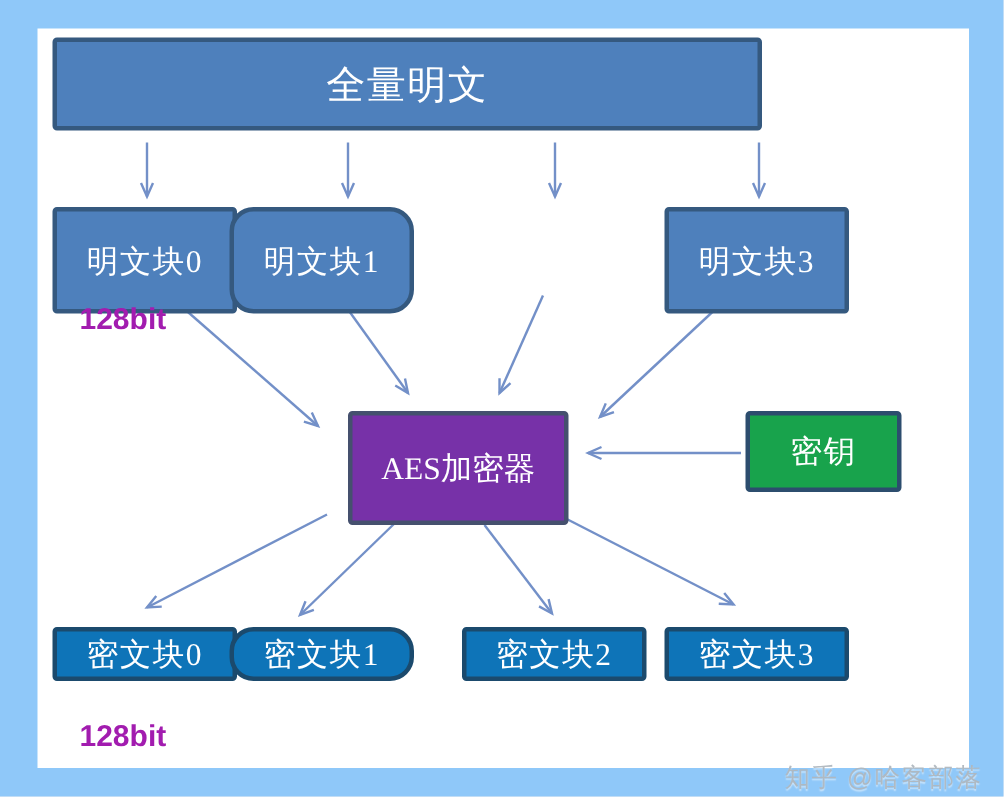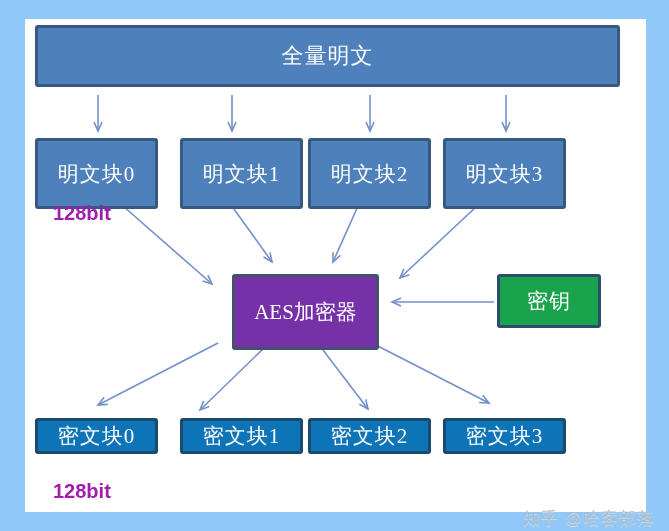--- a/index.html
+++ b/index.html
@@ -21,38 +21,38 @@
   .box{
     position:absolute;
     box-sizing:border-box;
     display:flex;align-items:center;justify-content:center;
     color:#ffffff;
     font-family:"Liberation Serif","DejaVu Serif",serif;
     border-radius:3px;
     letter-spacing:1px;
   }
   .box-title{
-    left:35px;top:25px;width:585px;height:62px;
+    left:35px;top:25px;width:473px;height:62px;
     background:var(--plaintext-fill,#4e80bc);
     border:3px solid var(--plaintext-border,#35597f);
-    font-size:22px;
+    font-size:26px;
   }
   .box-plain{
     top:138px;width:123px;height:71px;
     background:var(--plaintext-fill,#4e80bc);
     border:3px solid var(--plaintext-border,#35597f);
     font-size:21px;
   }
   .box-cipher{
     top:418px;width:123px;height:36px;
     background:var(--ciphertext-fill,#0e74b8);
     border:3px solid var(--ciphertext-border,#1b4a6d);
     font-size:21px;
   }
-  .pos0{left:35px;} .pos1{left:180px;} .pos2{left:308px;} .pos3{left:443px;}
+  .pos0{left:35px;} .pos1{left:153px;border-radius:16px;} .pos2{left:308px;} .pos3{left:443px;}
   .box-aes{
     left:232px;top:274px;width:147px;height:76px;
     background:var(--encryptor-fill,#7731a8);
     border:3px solid var(--encryptor-border,#45506e);
     font-size:21px;
     letter-spacing:0;
   }
   .box-key{
     left:497px;top:274px;width:104px;height:54px;
     background:var(--key-fill,#18a34c);
@@ -115,21 +115,20 @@
     <line x1="218" y1="343" x2="98" y2="405" marker-end="url(#ah)"></line>
     <line x1="264" y1="348" x2="200" y2="410" marker-end="url(#ah)"></line>
     <line x1="323" y1="350" x2="368" y2="409" marker-end="url(#ah)"></line>
     <line x1="370" y1="342" x2="489" y2="403" marker-end="url(#ah)"></line>
   </svg>
 
   <div class="box box-title">全量明文</div>
 
   <div class="box box-plain pos0">明文块0</div>
   <div class="box box-plain pos1">明文块1</div>
-  <div class="box box-plain pos2">明文块2</div>
   <div class="box box-plain pos3">明文块3</div>
 
   <div class="bitlabel top">128bit</div>
 
   <div class="box box-aes">AES加密器</div>
 
   <div class="box box-key">密钥</div>
 
   <div class="box box-cipher pos0">密文块0</div>
   <div class="box box-cipher pos1">密文块1</div>

